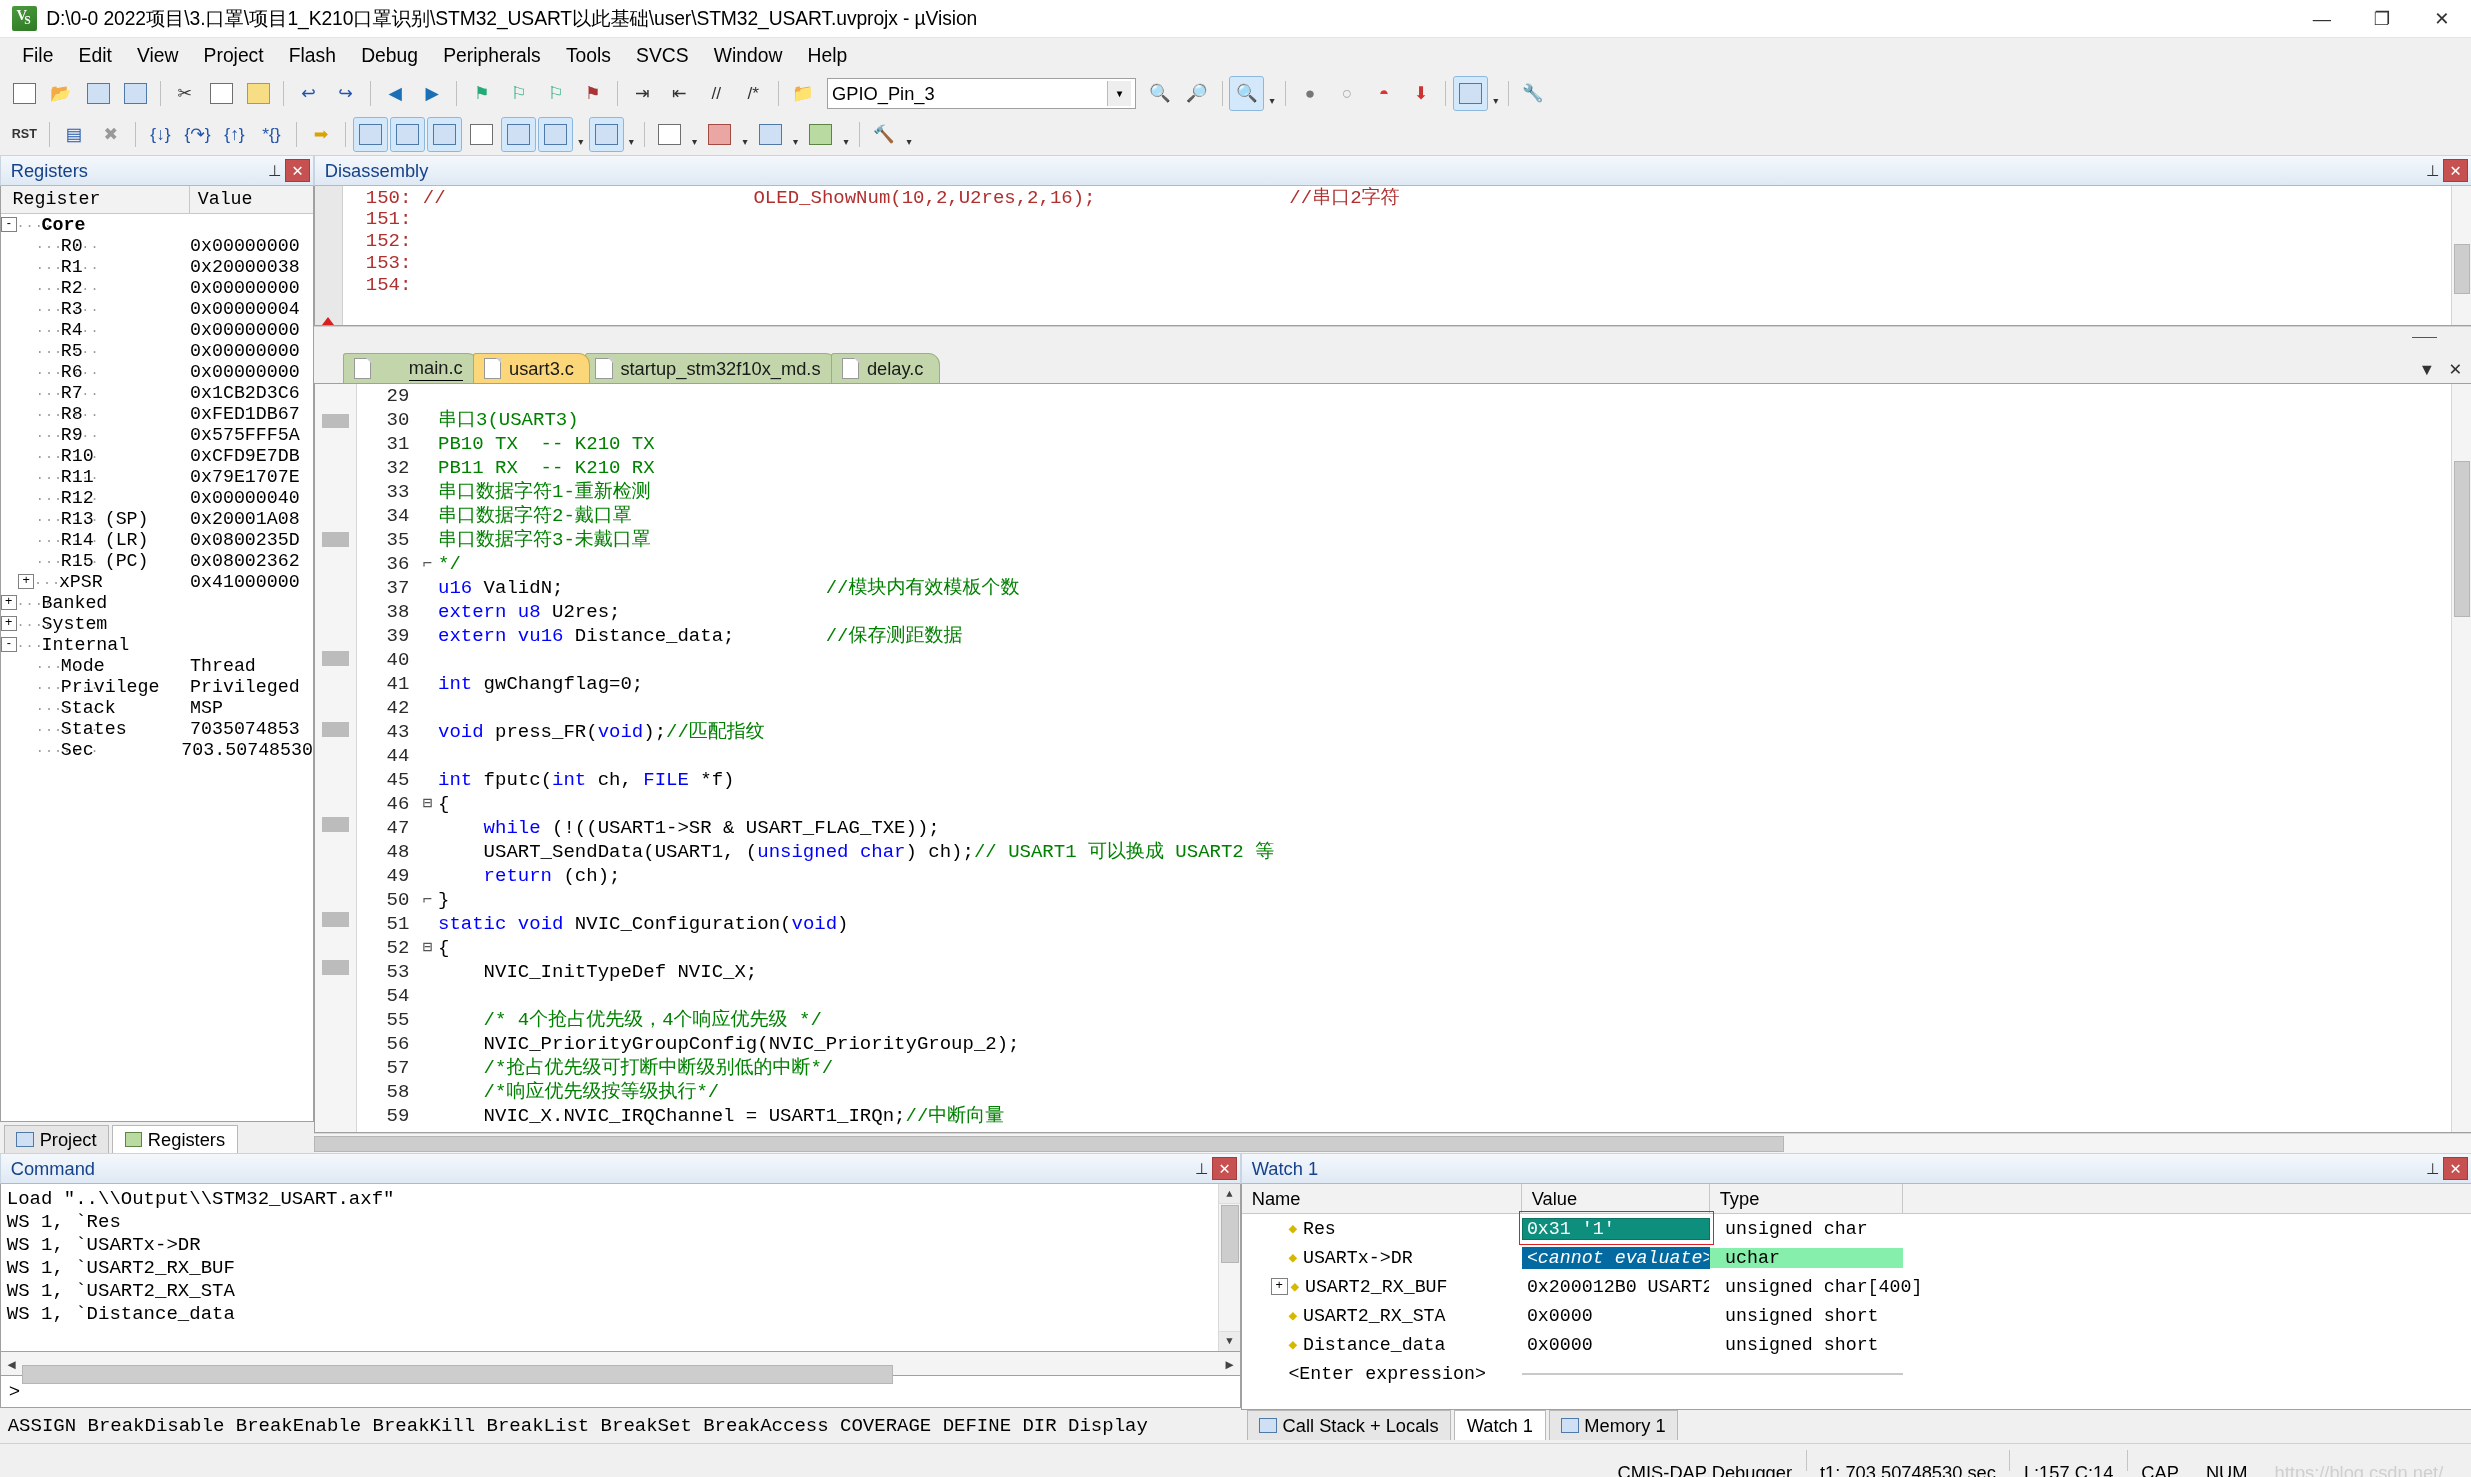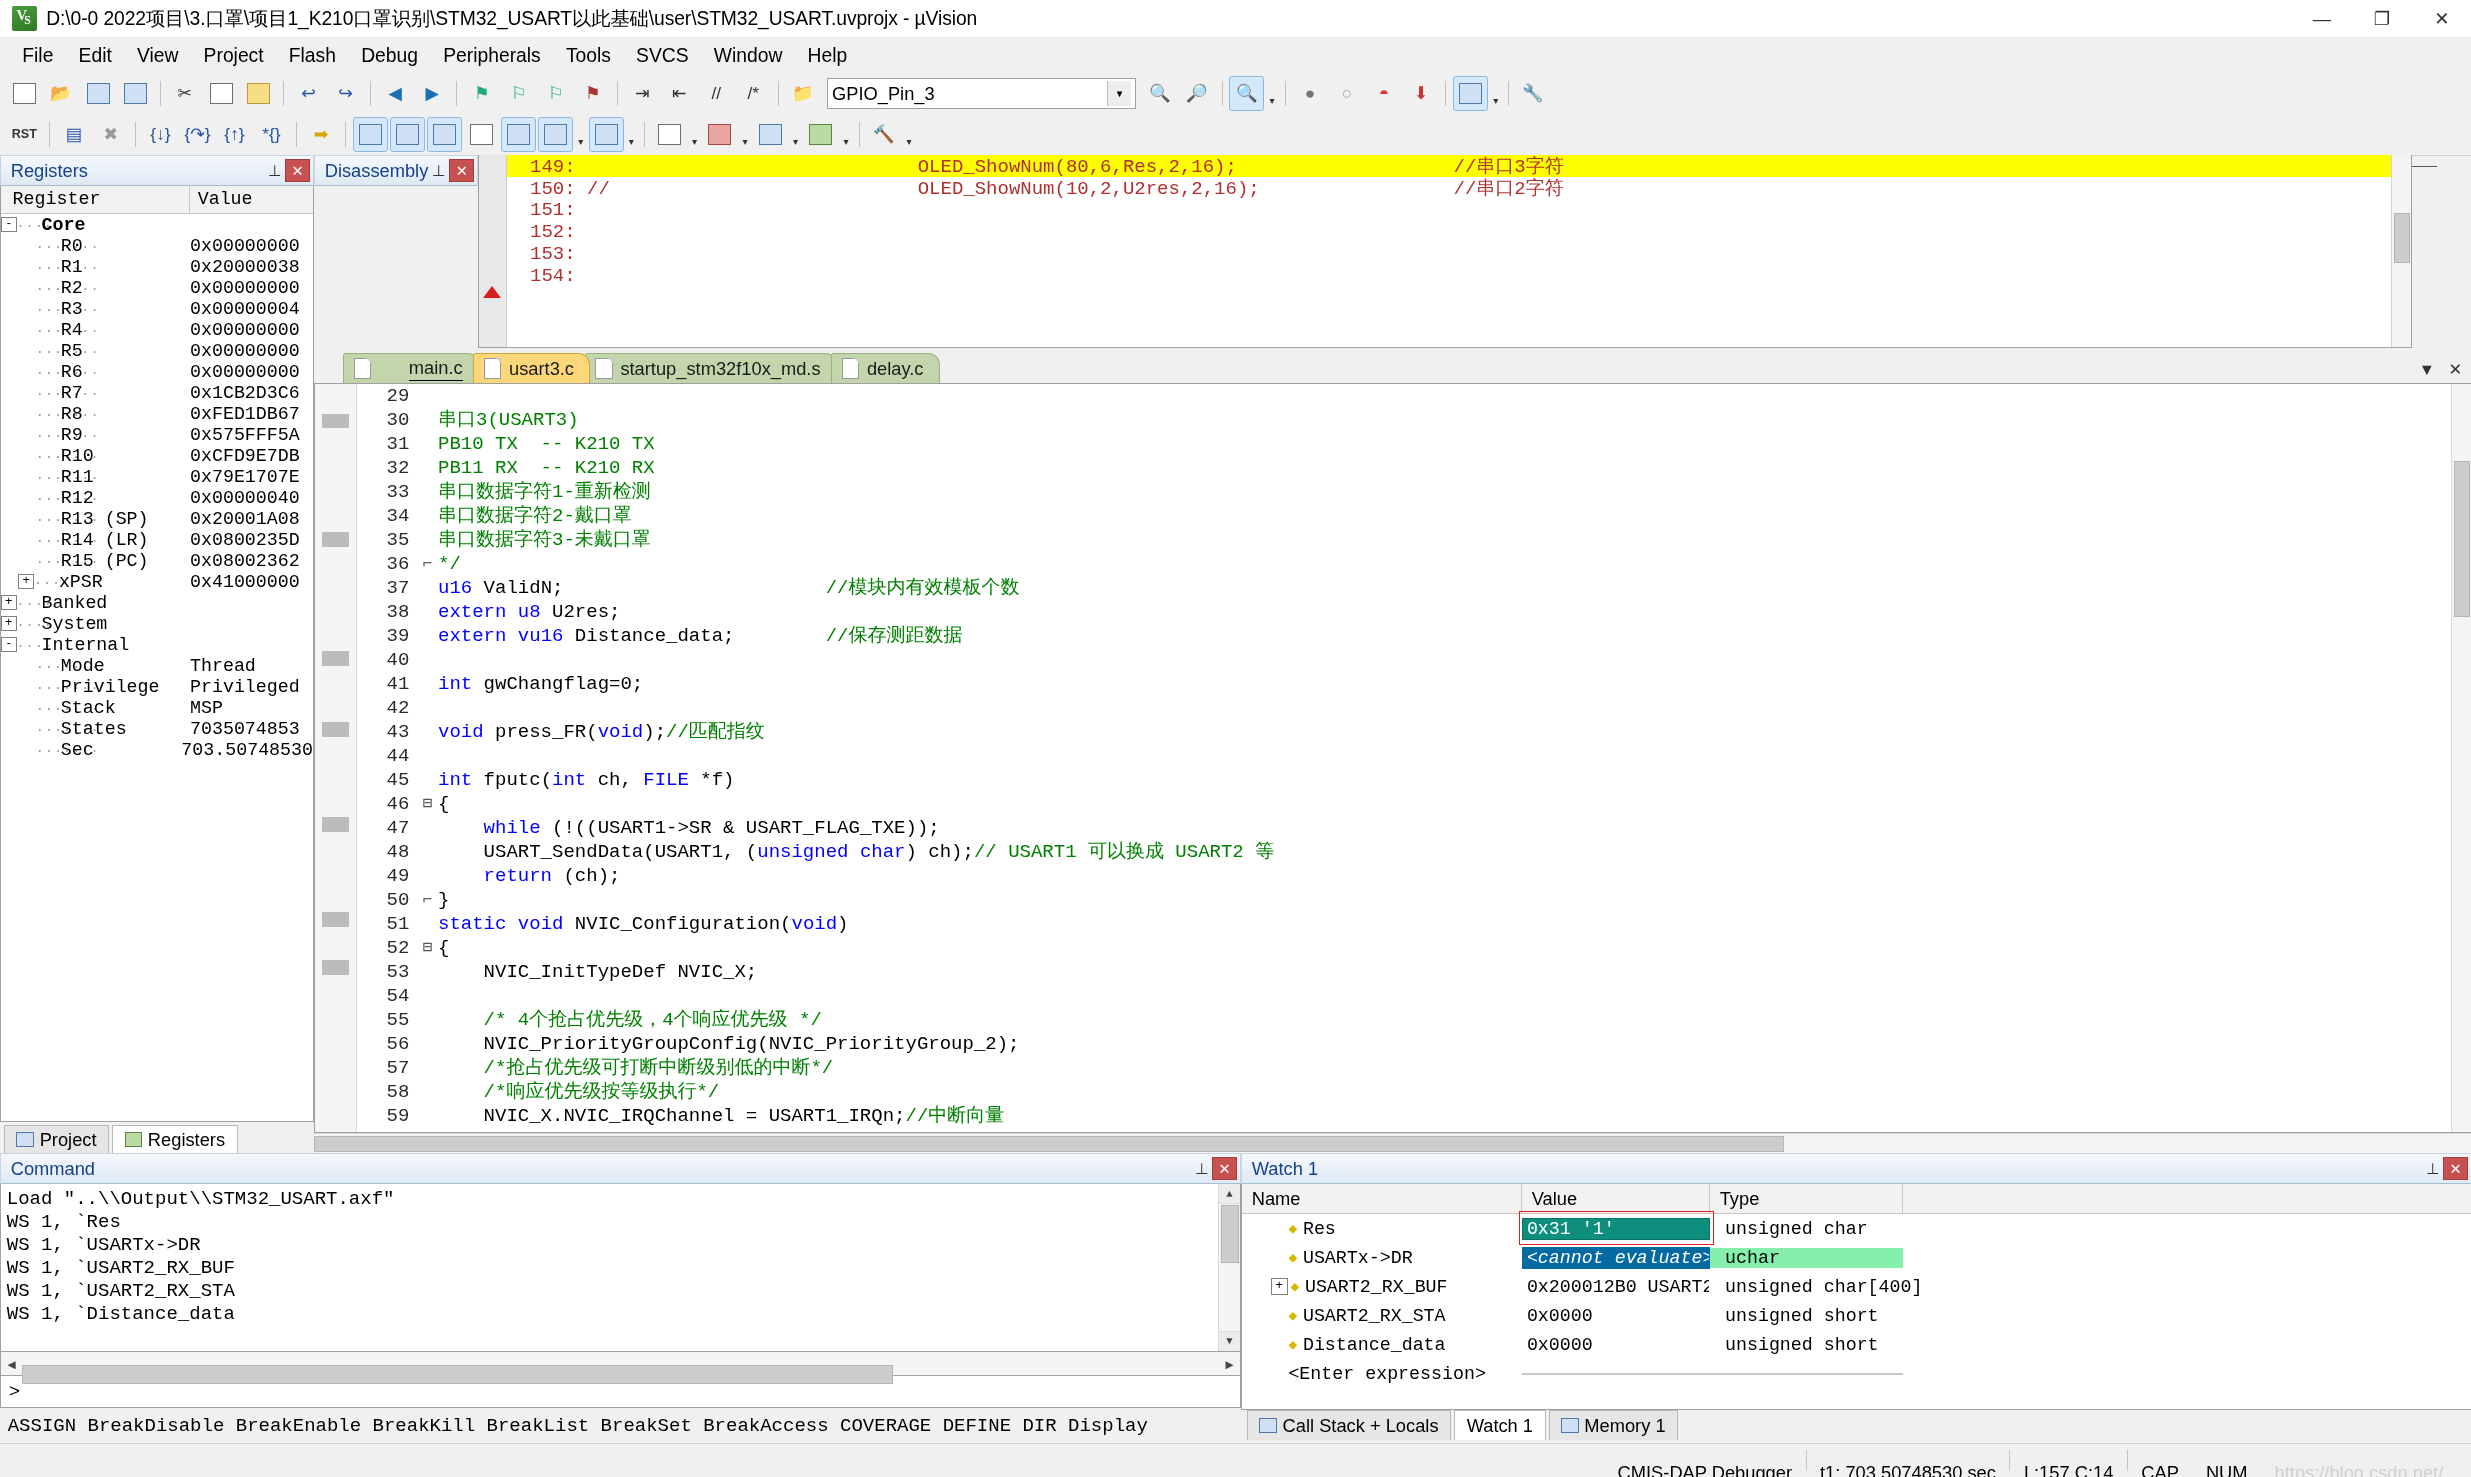--- a/index.html
+++ b/index.html
@@ -66,21 +66,21 @@
   .tbox{display:inline-block;width:13.5px;height:13.5px;line-height:11.6px;text-align:center;border:1px solid #808080;background:#fff;font-size:12.6px;font-family:"Liberation Sans",sans-serif;vertical-align:middle;color:#000;}
   .dots{display:inline-block;width:25px;color:#999;letter-spacing:1px;font-size:13.5px;}
 
   .lefttabs{height:31px;display:flex;align-items:flex-end;background:#f0f0f0;flex:none;padding-left:3.9px;}
   .ltab{height:27px;display:flex;align-items:center;padding:0 11.6px;font-size:18.3px;border:1px solid #b8b8b8;background:#e6e6e6;margin-right:2.9px;border-bottom:none;}
   .ltab.sel{background:#fff;font-weight:normal;}
   .ltab .tico{margin-right:5.8px;display:inline-block;}
 
   
   .center{flex:1;display:flex;flex-direction:column;min-width:0;background:#f0f0f0;}
-  .disasm{height:193px;display:flex;flex-direction:row;flex:none;}
+  .disasm{height:193px;display:flex;flex-direction:column;flex:none;}
   .disasm-body{flex:1;background:#fff;border:1px solid #a0a0a0;border-top:none;position:relative;overflow:hidden;display:flex;}
   .gutter{width:27px;background:#e8e8e8;border-right:1px solid #cfcfcf;position:relative;flex:none;}
   .dcode{flex:1;font-family:"Liberation Mono",monospace;font-size:19px;color:#b03030;position:relative;}
   .dline{height:22px;white-space:pre;display:flex;align-items:center;}
   .dline.hl{background:#ffff00;}
   .bp-tri{position:absolute;left:3.9px;width:0;height:0;border-left:9.7px solid transparent;border-right:9.7px solid transparent;border-bottom:12.6px solid #d81f1f;}
   .dscroll{position:absolute;right:0;top:0;width:19.3px;bottom:0;background:#f4f4f4;border-left:1px solid #d4d4d4;}
   .dscroll .thumb{position:absolute;top:58px;left:1.9px;width:14.5px;height:48px;background:#cdcdcd;border:1px solid #b5b5b5;}
   .dfoot{height:21px;background:#f0f0f0;border-top:1px solid #d0d0d0;display:flex;justify-content:flex-end;align-items:center;padding-right:35px;}
   .dfoot .dash{width:25px;height:1.9px;background:#555;}
@@ -511,21 +511,20 @@
         <div class="panel-head">
           <span class="ttl">Disassembly</span>
           <span class="pin">⊥</span>
           <span class="xclose">✕</span>
         </div>
         <div class="disasm-body">
           <div class="gutter">
             <div class="bp-tri" style="top:131px;"></div>
           </div>
           <div class="dcode" id="disasm-lines">
-              <div class="dline hl">  149:                              OLED_ShowNum(80,6,Res,2,16);                   //串口3字符</div>
               <div class="dline">  150: //                           OLED_ShowNum(10,2,U2res,2,16);                 //串口2字符</div>
               <div class="dline">  151:                              </div>
               <div class="dline">  152:                              </div>
               <div class="dline">  153:                              </div>
               <div class="dline">  154:                              </div>
             </div>
           <div class="dscroll">
               <div class="thumb"></div>
             </div>
         </div>

